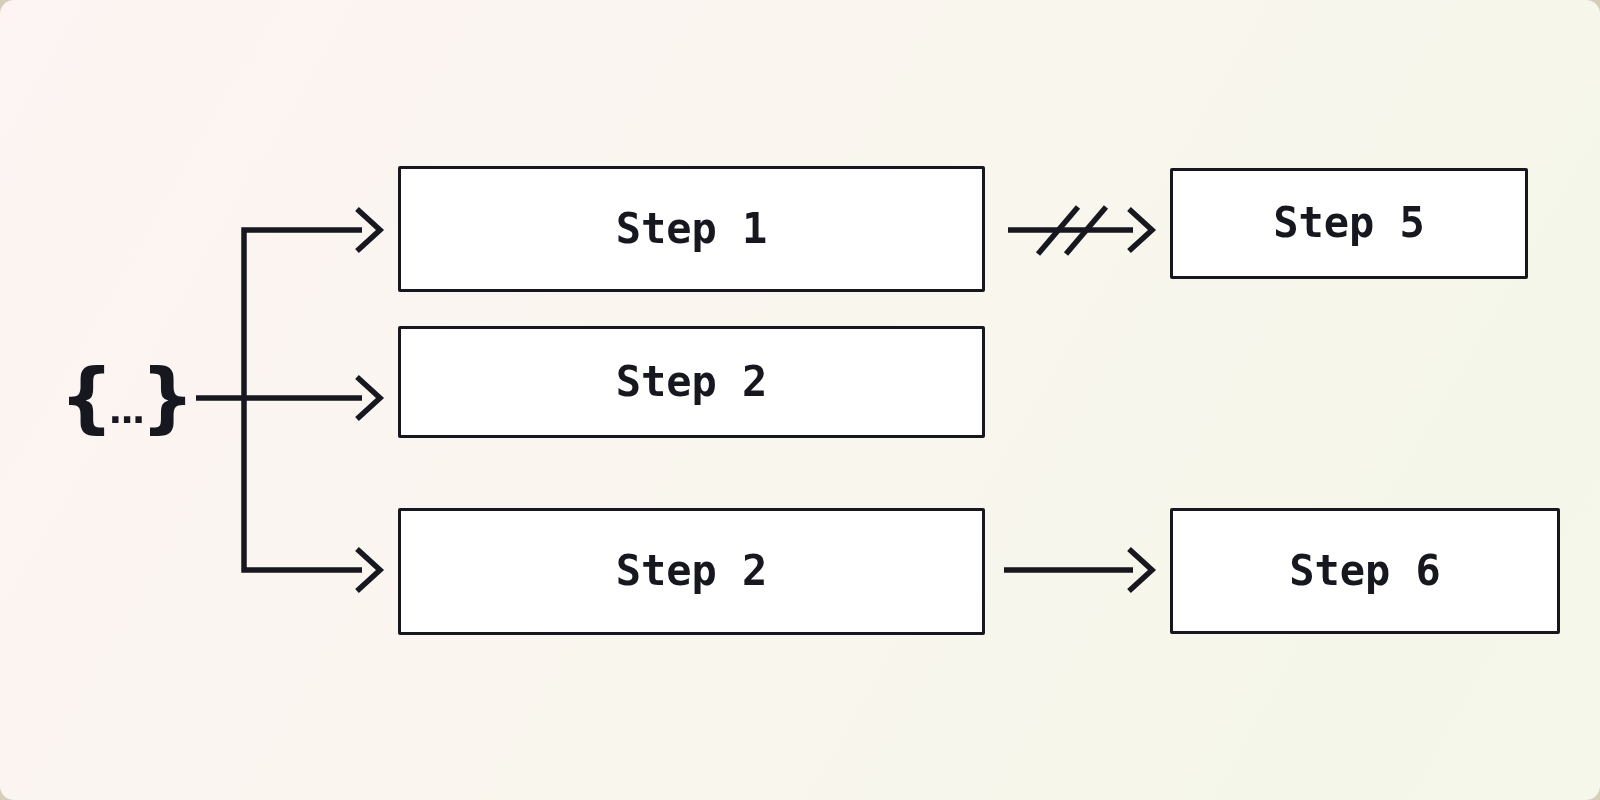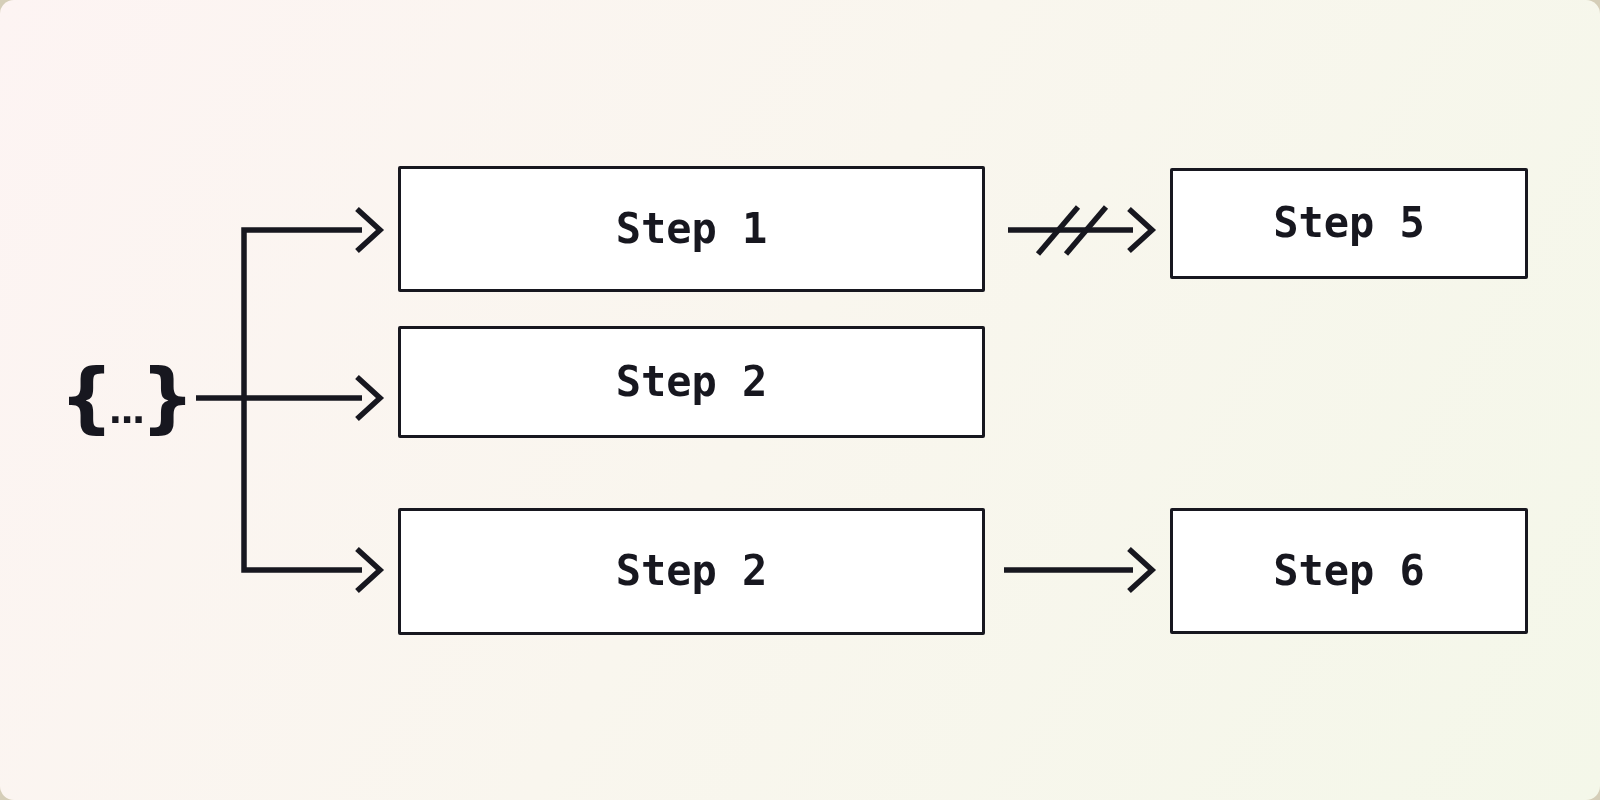--- a/index.html
+++ b/index.html
@@ -61,21 +61,21 @@
     color: var(--condition-color);
     line-height: 1.1;
     white-space: nowrap;
   }
   
   .node-step1 { left: 398px; top: 166px; width: 587px; height: 126px; }
   .node-step2 { left: 398px; top: 326px; width: 587px; height: 112px; text-align: center; }
   .node-step3 { left: 398px; top: 508px; width: 587px; height: 127px; }
   
   .node-step5 { left: 1170px; top: 168px; width: 358px; height: 111px; }
-  .node-step6 { left: 1170px; top: 508px; width: 358px; height: 126px; }
+  .node-step6 { left: 1170px; top: 508px; width: 390px; height: 126px; }
 
   .event-source {
     position: absolute;
     left: 66px; top: 344px;
     width: 120px; height: 106px;
     display: flex;
     align-items: baseline;
     justify-content: center;
     color: var(--line-color);
     font-family: "DejaVu Sans", "Liberation Sans", sans-serif;

